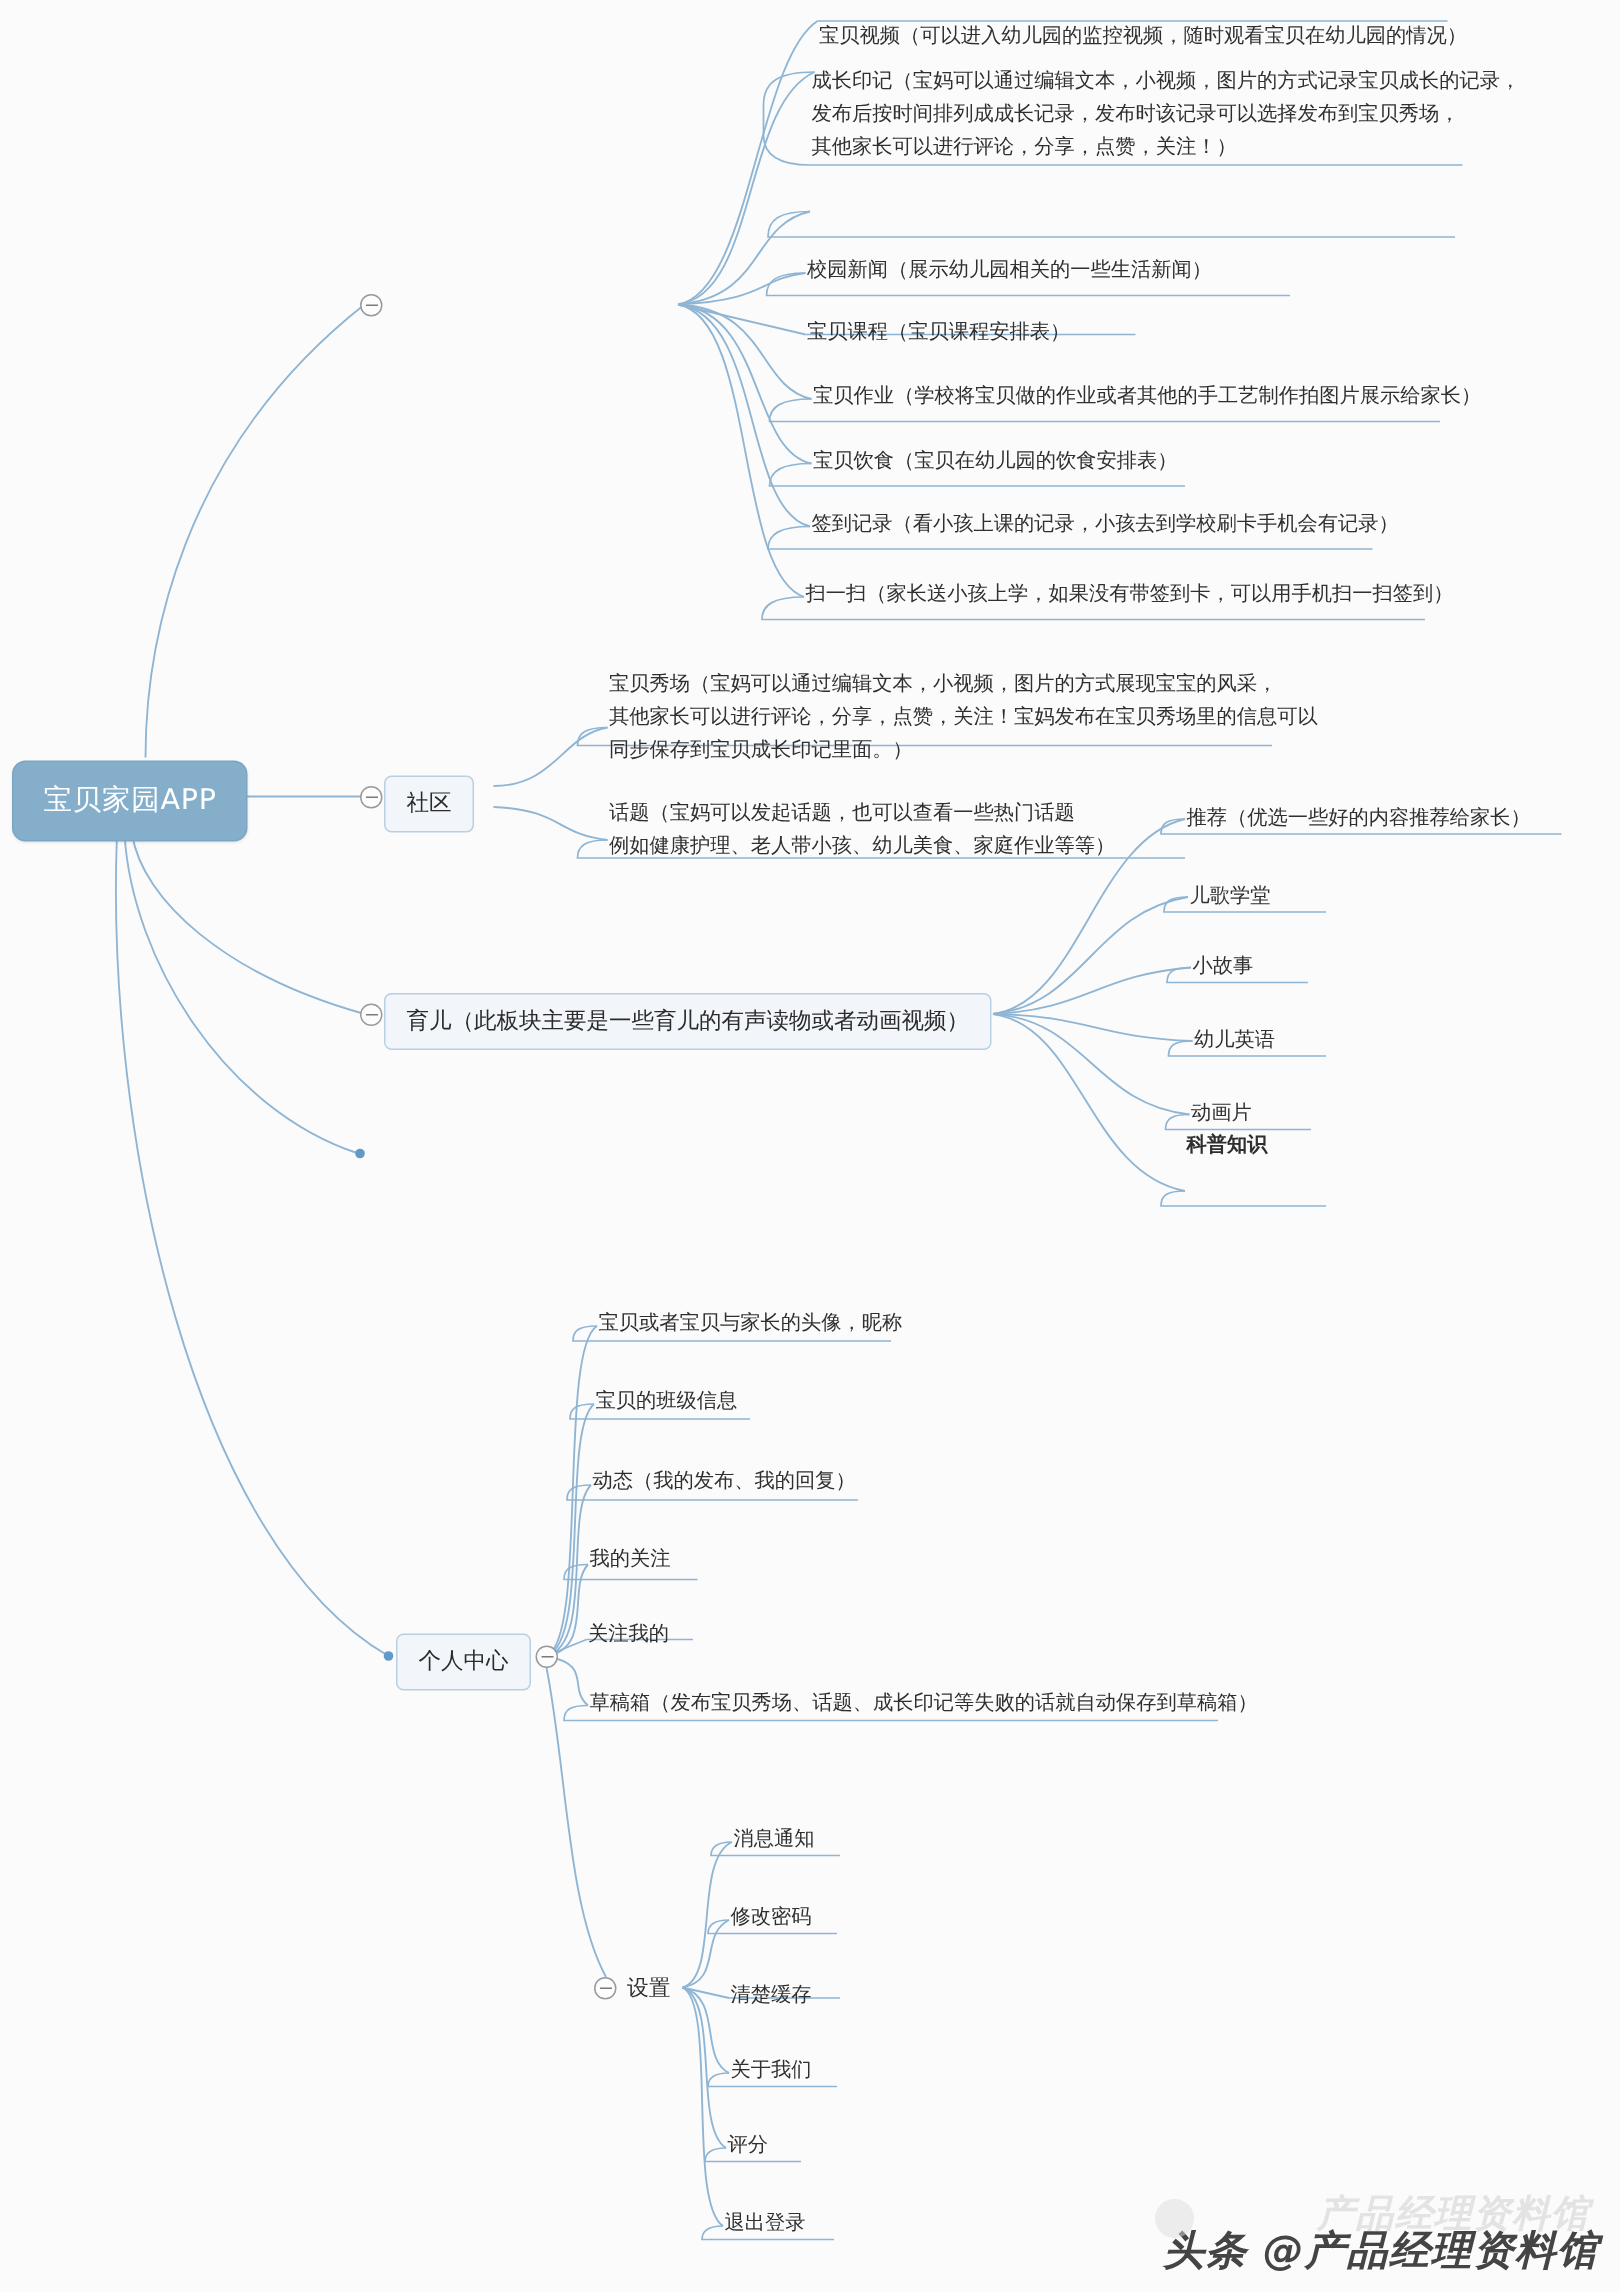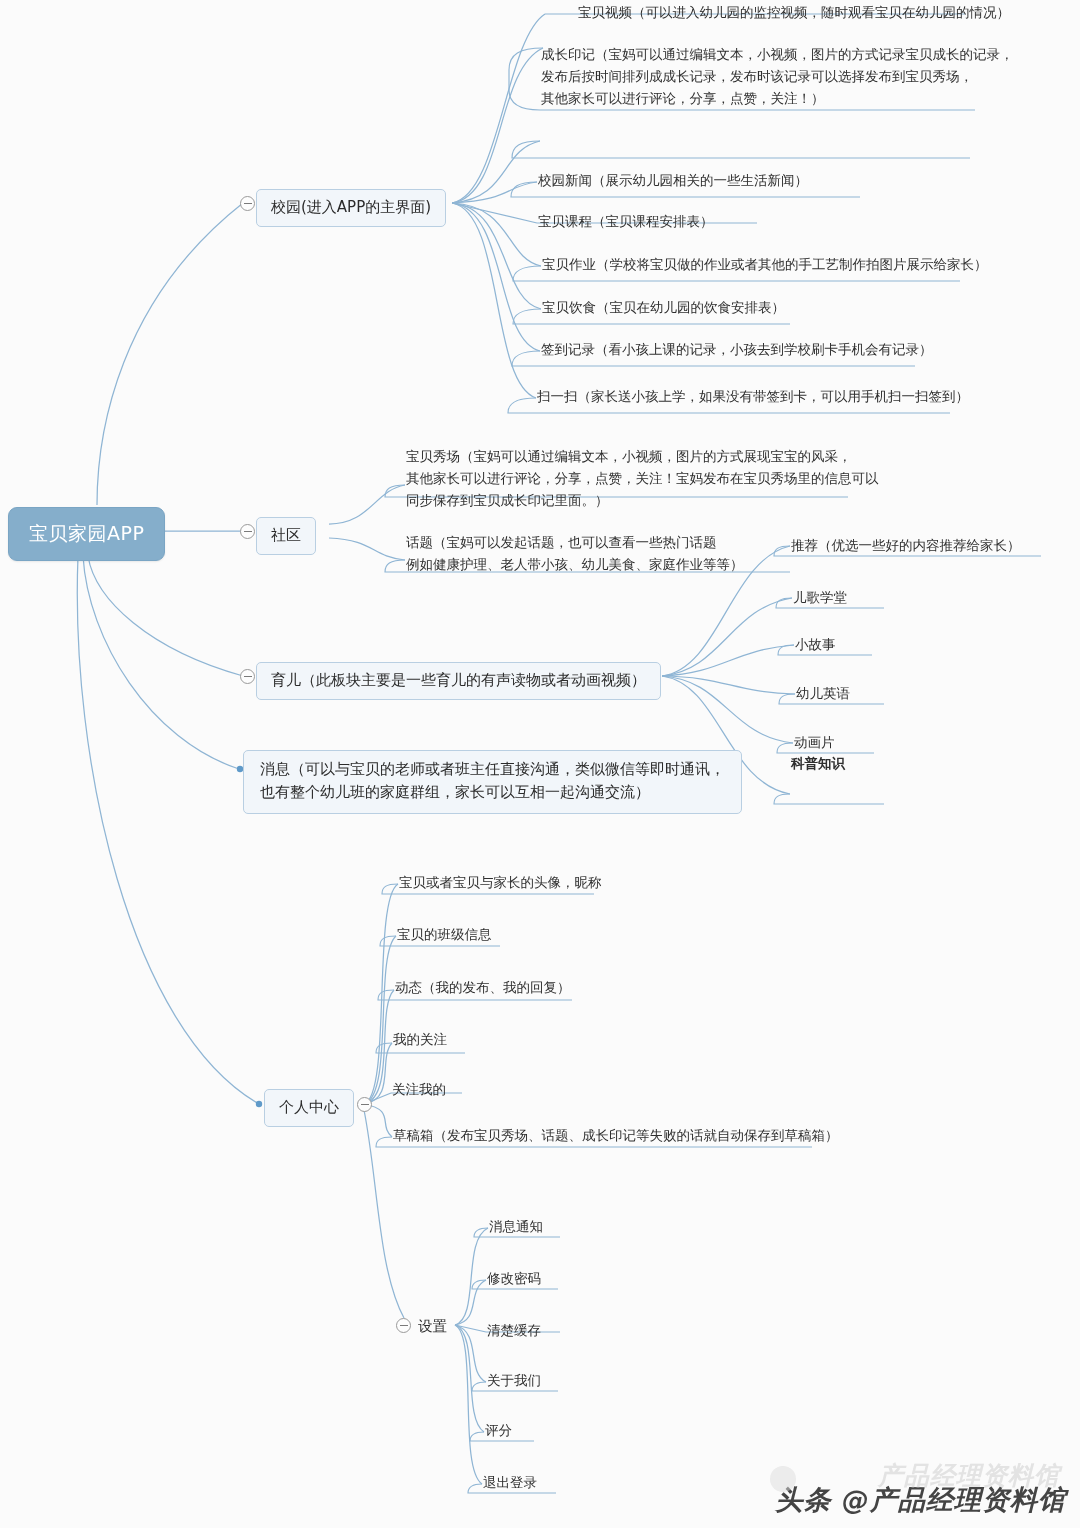--- a/index.html
+++ b/index.html
@@ -228,23 +228,22 @@
     <path class="underline" d="M484,1432 C474,1432 470,1435 470,1441 L470,1441 L534,1441"></path>
     <path class="underline" d="M482,1484 C472,1484 468,1487 468,1493 L468,1493 L556,1493"></path>
 
     <circle class="dot" cx="240" cy="769" r="3.2"></circle>
     <circle class="dot" cx="259" cy="1104" r="3.2"></circle>
   </svg>
 
   <div class="node root" style="left:8px; top:507px;">宝贝家园APP</div>
 
   <div class="toggle" style="left:240px; top:196px;"></div>
-  <div class="node boxed" style="left:256px; top:189px;">校园(进入APP的主界面)</div>
-
-  <div class="node leaf" style="left:546px; top:2px;margin-left:32px;">宝贝视频（可以进入幼儿园的监控视频，随时观看宝贝在幼儿园的情况）</div>
+
+  <div class="node leaf" style="left:546px; top:14px;">宝贝视频（可以进入幼儿园的监控视频，随时观看宝贝在幼儿园的情况）</div>
   <div class="node leaf multi" style="left:541px; top:44px;">成长印记（宝妈可以通过编辑文本，小视频，图片的方式记录宝贝成长的记录，
 发布后按时间排列成成长记录，发布时该记录可以选择发布到宝贝秀场，
 其他家长可以进行评论，分享，点赞，关注！）</div>
   <div class="node leaf" style="left:538px; top:170px;">校园新闻（展示幼儿园相关的一些生活新闻）</div>
   <div class="node leaf" style="left:538px; top:211px;">宝贝课程（宝贝课程安排表）</div>
   <div class="node leaf" style="left:542px; top:254px;">宝贝作业（学校将宝贝做的作业或者其他的手工艺制作拍图片展示给家长）</div>
   <div class="node leaf" style="left:542px; top:297px;">宝贝饮食（宝贝在幼儿园的饮食安排表）</div>
   <div class="node leaf" style="left:541px; top:339px;">签到记录（看小孩上课的记录，小孩去到学校刷卡手机会有记录）</div>
   <div class="node leaf" style="left:537px; top:386px;">扫一扫（家长送小孩上学，如果没有带签到卡，可以用手机扫一扫签到）</div>
 
@@ -260,22 +259,20 @@
   <div class="toggle" style="left:240px; top:669px;"></div>
   <div class="node boxed" style="left:256px; top:662px;">育儿（此板块主要是一些育儿的有声读物或者动画视频）</div>
 
   <div class="node leaf" style="left:791px; top:535px;">推荐（优选一些好的内容推荐给家长）</div>
   <div class="node leaf" style="left:793px; top:587px;">儿歌学堂</div>
   <div class="node leaf" style="left:795px; top:634px;">小故事</div>
   <div class="node leaf" style="left:796px; top:683px;">幼儿英语</div>
   <div class="node leaf" style="left:794px; top:732px;">动画片</div>
   <div class="node leaf" style="left:791px; top:753px;font-weight:bold;">科普知识</div>
 
-  <div class="node boxed wide" style="left:243px; top:750px;">消息（可以与宝贝的老师或者班主任直接沟通，类似微信等即时通讯，
-也有整个幼儿班的家庭群组，家长可以互相一起沟通交流）</div>
 
   <div class="node boxed" style="left:264px; top:1089px;">个人中心</div>
   <div class="toggle" style="left:357px; top:1097px;"></div>
 
   <div class="node leaf" style="left:399px; top:872px;">宝贝或者宝贝与家长的头像，昵称</div>
   <div class="node leaf" style="left:397px; top:924px;">宝贝的班级信息</div>
   <div class="node leaf" style="left:395px; top:977px;text-align:center;">动态（我的发布、我的回复）</div>
   <div class="node leaf" style="left:393px; top:1029px;">我的关注</div>
   <div class="node leaf" style="left:392px; top:1079px;">关注我的</div>
   <div class="node leaf" style="left:393px; top:1125px;">草稿箱（发布宝贝秀场、话题、成长印记等失败的话就自动保存到草稿箱）</div>

